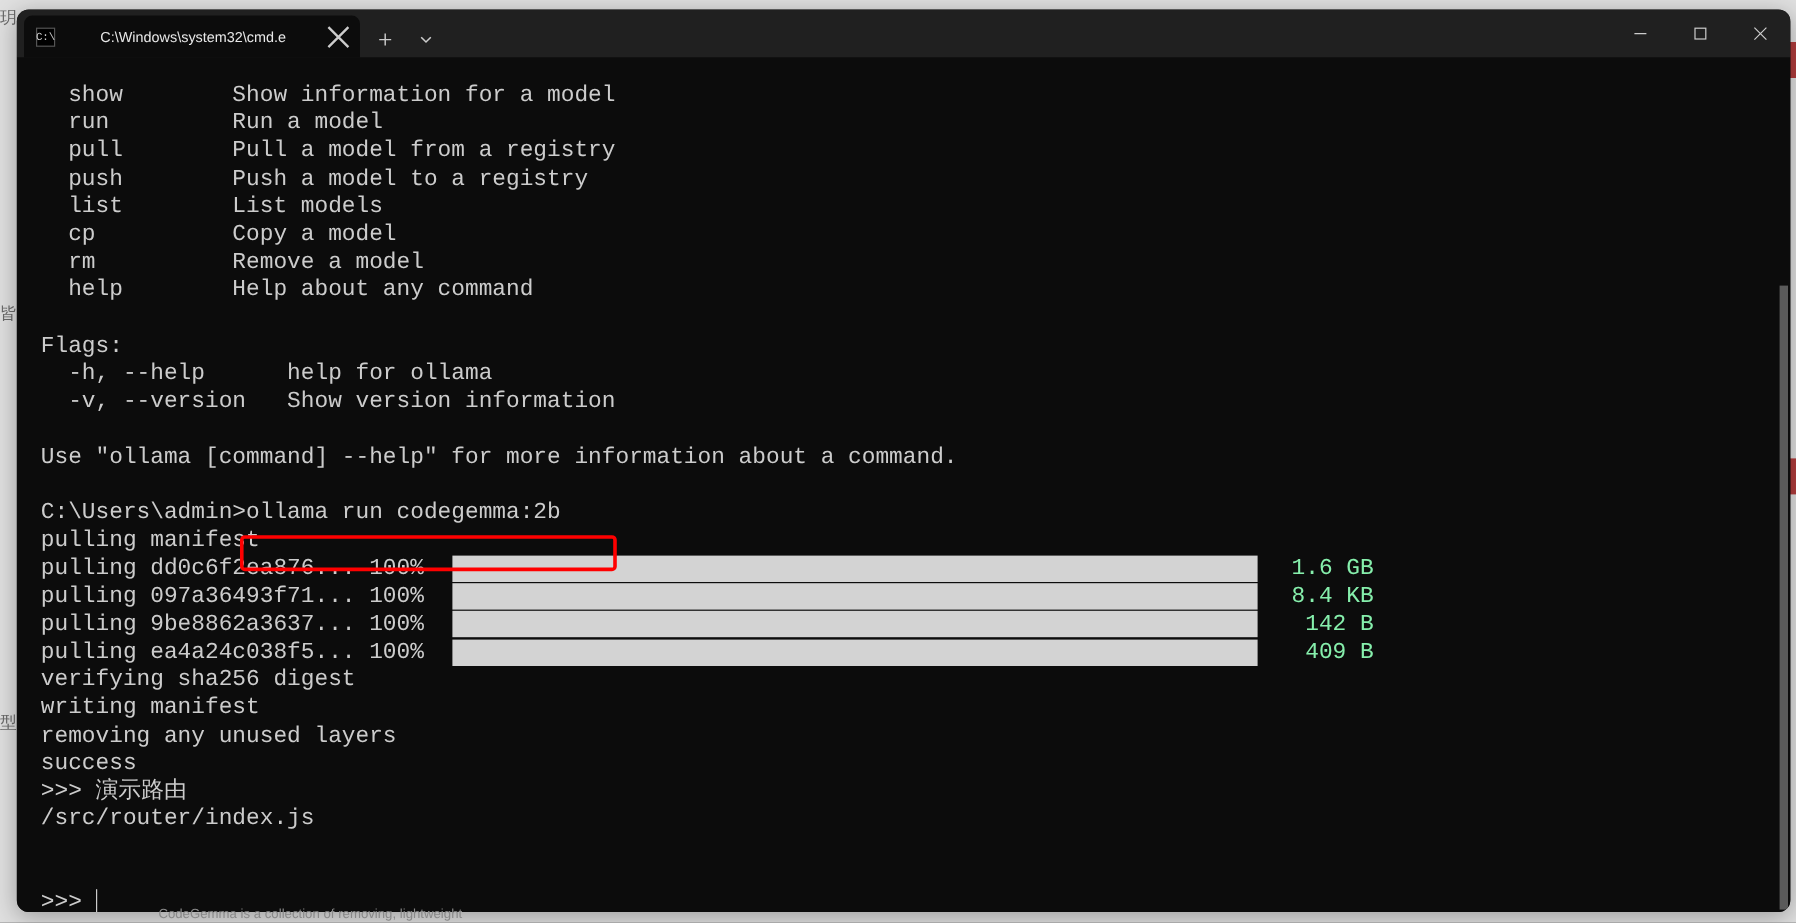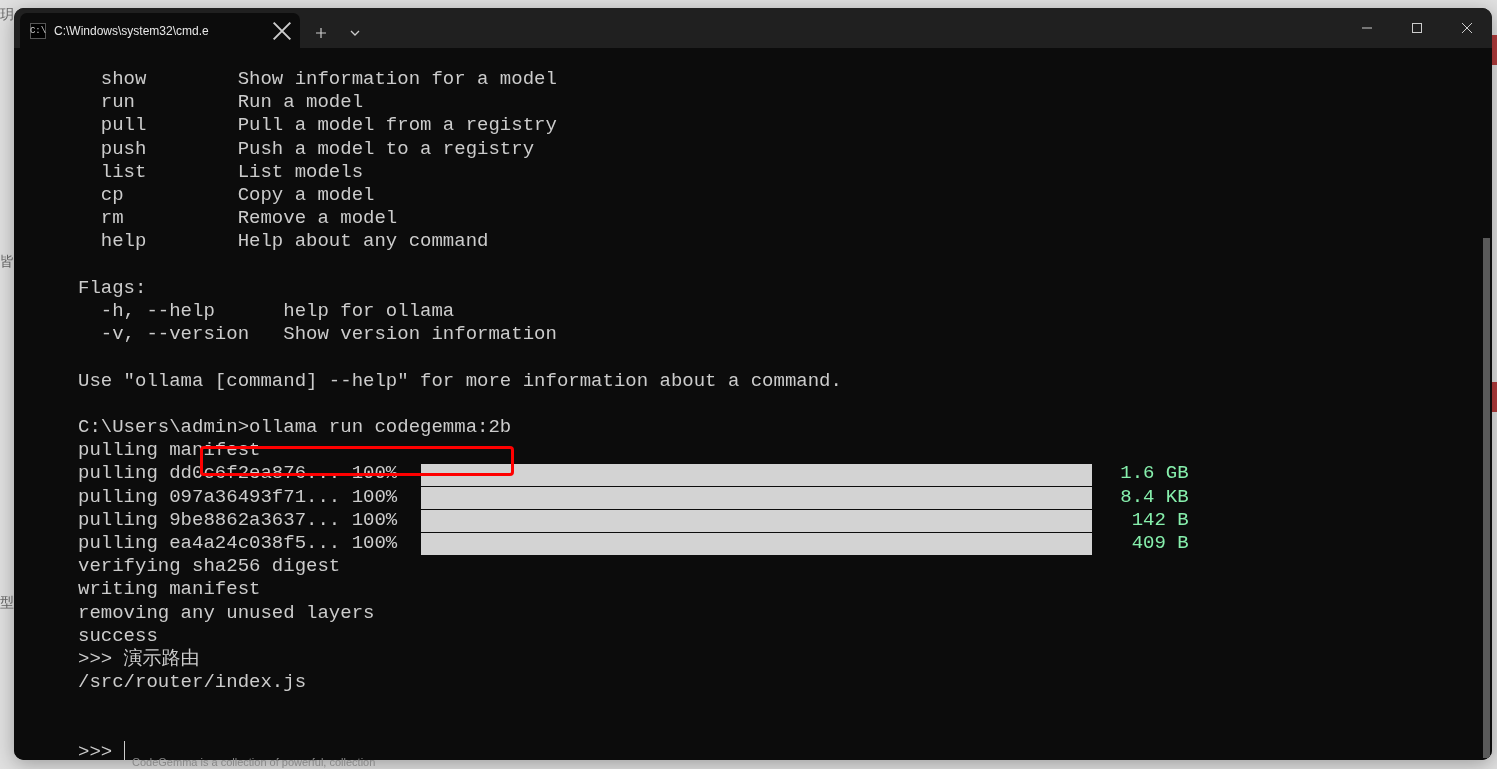--- a/index.html
+++ b/index.html
@@ -61,20 +61,21 @@
     color: #ccc;
   }
   .tab-title {
     color: #e8e8e8;
     font-size: 12px;
     font-family: 'Segoe UI', sans-serif;
     white-space: nowrap;
     overflow: hidden;
     text-overflow: ellipsis;
     flex: 1;
+    text-align: center;
   }
   .tab-close {
     width: 20px;
     height: 20px;
     display: flex;
     align-items: center;
     justify-content: center;
     color: #ccc;
     font-size: 12px;
     cursor: pointer;
@@ -125,31 +126,30 @@
     overflow: hidden;
     position: relative;
   }
   .term-content {
     color: #cccccc;
     font-size: 19px;
     line-height: 23.2px;
     white-space: pre;
     font-family: Consolas, 'Courier New', monospace;
     padding-top: 20px;
-    margin-left: 44px;
   }
   .highlight-box {
     position: absolute;
     border: 3px solid #ff0000;
     border-radius: 4px;
     pointer-events: none;
   }
   .progress-row {
     display: flex;
-    align-items: flex-end;
+    align-items: center;
     height: 23.2px;
   }
   .progress-label {
     color: #ccc;
     white-space: pre;
   }
   .progress-bar {
     background: #d3d3d3;
     height: 22px;
     margin-left: 24px;
@@ -283,13 +283,13 @@
 removing any unused layers
 success
 &gt;&gt;&gt; 演示路由
 /src/router/index.js
 
 
 <div class="prompt-line"><span>&gt;&gt;&gt; </span><span class="cursor-caret"></span></div></div>
   </div>
 </div>
 
-<div class="bottom-text">CodeGemma is a collection of powerful, collection</div>
+<div class="bottom-text">CodeGemma is a collection of removing, lightweight</div>
 
 </body></html>

